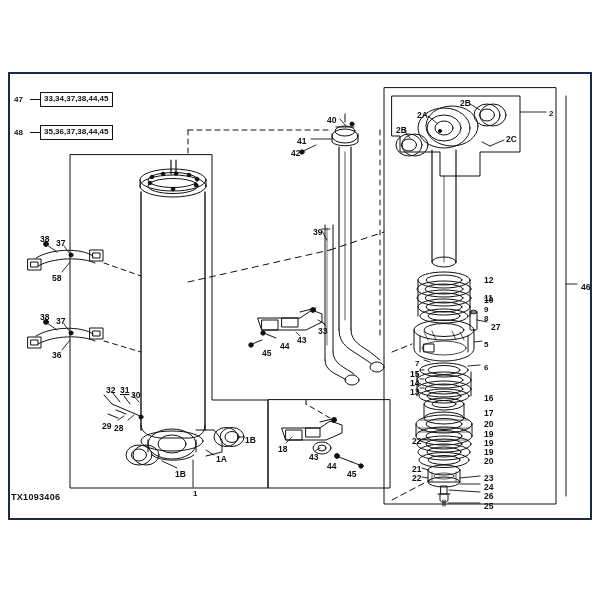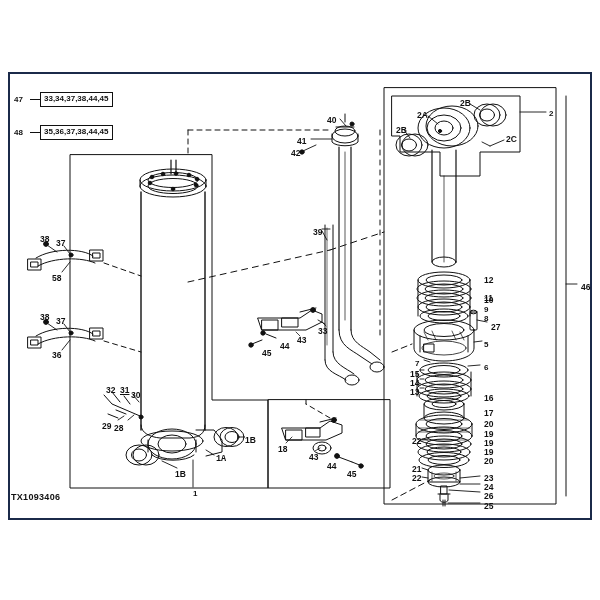--- a/index.html
+++ b/index.html
@@ -443,21 +443,21 @@
       <div class="lbl m" style="left: 484px; top: 448px;">19</div>
       <div class="lbl m" style="left: 484px; top: 457px;">20</div>
       <div class="lbl m" style="left: 412px; top: 437px;">22</div>
       <div class="lbl m" style="left: 412px; top: 465px;">21</div>
       <div class="lbl m" style="left: 412px; top: 474px;">22</div>
       <div class="lbl m" style="left: 484px; top: 474px;">23</div>
       <div class="lbl m" style="left: 484px; top: 483px;">24</div>
       <div class="lbl m" style="left: 484px; top: 492px;">26</div>
       <div class="lbl m" style="left: 484px; top: 502px;">25</div>
       <div class="lbl s" style="left: 193px; top: 490px;">1</div>
-      <div class="lbl m" style="left: 216px; top: 455px; font-family: Liberation Mono, monospace;">1A</div>
+      <div class="lbl m" style="left: 216px; top: 455px;">1A</div>
       <div class="lbl m" style="left: 245px; top: 436px;">1B</div>
       <div class="lbl m" style="left: 175px; top: 470px;">1B</div>
       <div class="lbl m" style="left: 131px; top: 391px;">30</div>
       <div class="lbl m" style="left: 120px; top: 386px; text-decoration: underline;">31</div>
       <div class="lbl m" style="left: 106px; top: 386px;">32</div>
       <div class="lbl m" style="left: 102px; top: 422px;">29</div>
       <div class="lbl m" style="left: 114px; top: 424px;">28</div>
       <div class="lbl m" style="left: 40px; top: 235px;">38</div>
       <div class="lbl m" style="left: 56px; top: 239px;">37</div>
       <div class="lbl m" style="left: 52px; top: 274px;">58</div>

